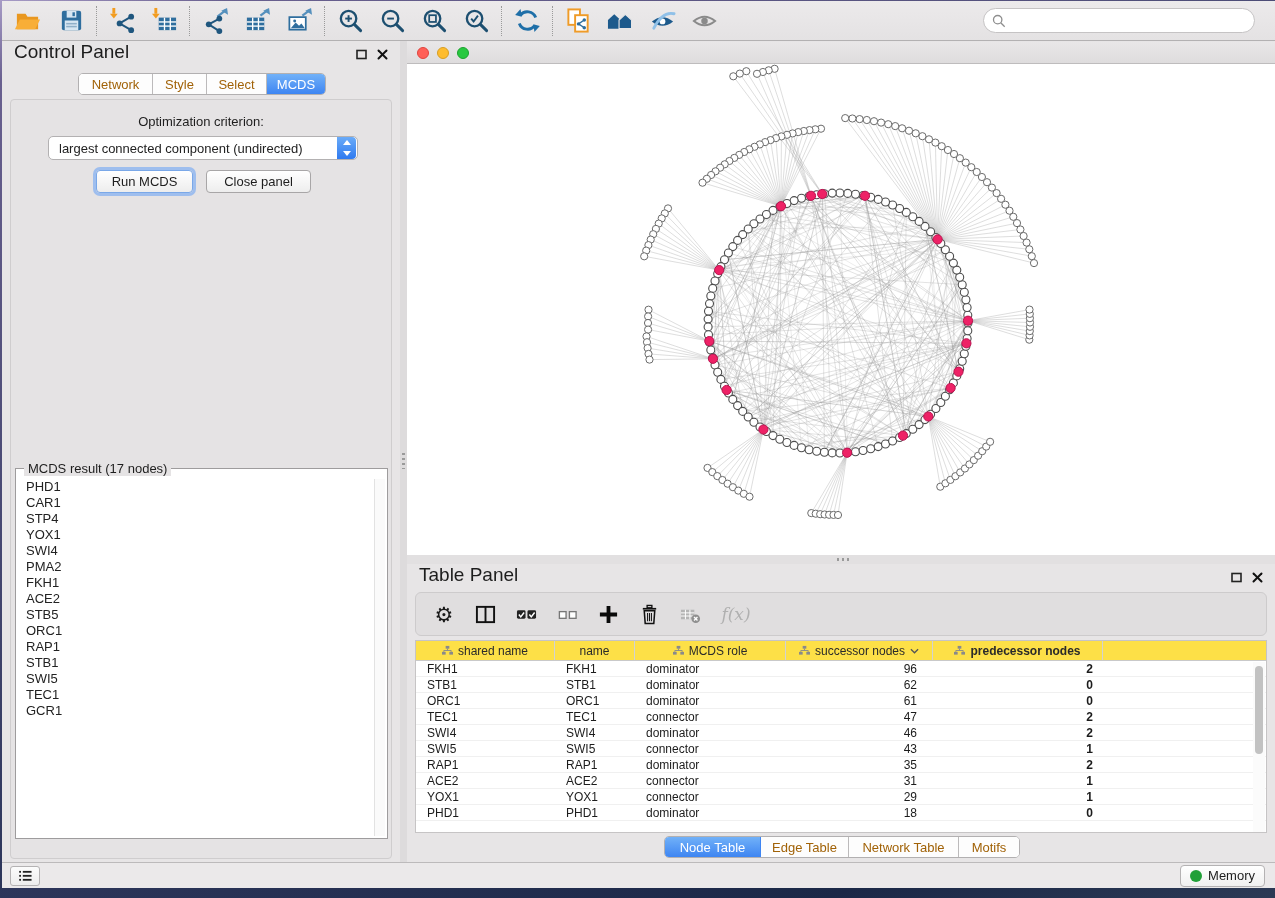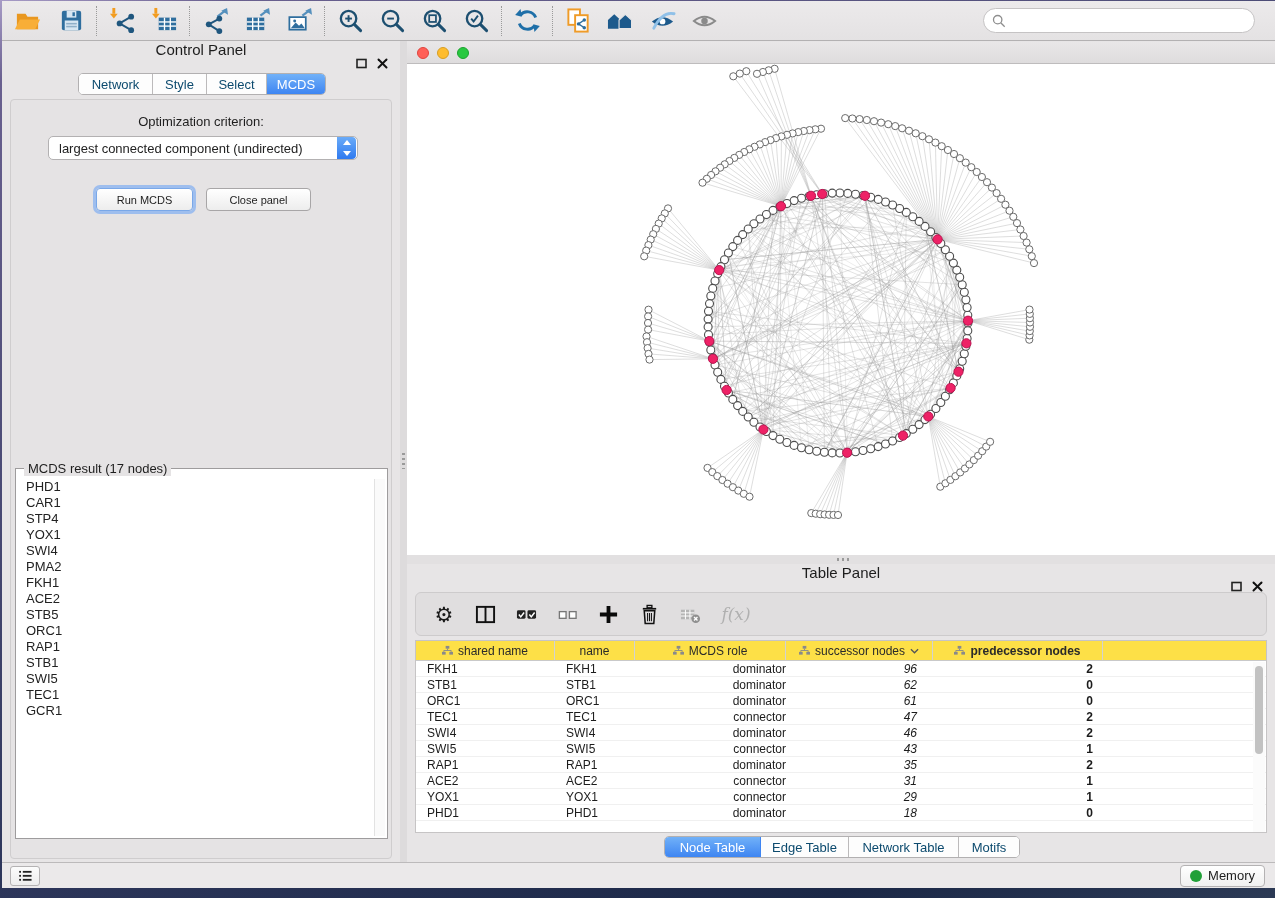--- a/index.html
+++ b/index.html
@@ -24,27 +24,27 @@
   .tbtn svg { width:27px; height:27px; }
   .sep { width:1px; height:30px; border-left:1px dotted #9a9a9a; margin:0 8px; flex:0 0 auto; }
   .search {
     margin-left:auto; margin-right:20px; width:272px; height:25px;
     background:#fff; border:1px solid #c5c3c4; border-radius:13px;
     display:flex; align-items:center; padding-left:8px;
   }
   .search svg { width:14px; height:14px; }
   .search input { border:none; outline:none; flex:1; height:20px; font-size:12px; background:transparent; padding-left:5px; }
   
-  .panel-header { height:26px; display:flex; align-items:center; padding:0 12px; font-size:15px; color:#1d1d1d;flex-direction:column; }
+  .panel-header { height:26px; display:flex; padding:0 12px; font-size:19px; color:#1d1d1d; }
   .ph-icons { margin-left:auto; display:flex; gap:10px; align-items:center; }
   .ph-icons svg { width:11px; height:11px; }
   
   .control-panel { position:absolute; left:0; top:40px; width:398px; height:821px; background:#e7e5e6; }
   .seg-tabs { position:absolute; display:flex; height:22px; border:1px solid #b2b0b1; border-radius:5px; background:#fff; overflow:hidden; }
-  .seg { height:100%; display:flex; align-items:center; justify-content:center; font-size:13px; color:#0c4a6e; border-right:1px solid #bcbabb; background:#fdfdfd; cursor:default; }
+  .seg { height:100%; display:flex; align-items:center; justify-content:center; font-size:13px; color:#a16207; border-right:1px solid #bcbabb; background:#fdfdfd; cursor:default; }
   .seg:last-child { border-right:none; }
   .seg.active { background:linear-gradient(#71b1f8,#3e85f2); color:#fff; border-right-color:#3e85f2; }
   .cp-tabs { left:76px; top:32px; }
   .tab-pane {
     position:absolute; left:8px; top:58px; width:382px; height:760px;
     background:#e5e3e4; border:1px solid #cfcdce; border-radius:4px;
   }
   .opt-label { position:absolute; top:14px; left:0; width:100%; text-align:center; font-size:13px; color:#1e1e1e; }
   .dropdown {
     position:absolute; left:37px; top:36px; width:310px; height:24px;
@@ -53,22 +53,22 @@
   }
   .dropdown .dval { padding-left:10px; flex:1; white-space:nowrap; overflow:hidden; }
   .stepper {
     width:19px; height:22px; border-radius:0 4px 4px 0; margin-right:1px;
     background:linear-gradient(#6aabf8,#2f7af0); position:relative; flex:0 0 auto;
   }
   .stepper:before, .stepper:after { content:""; position:absolute; left:5.5px; border-left:4px solid transparent; border-right:4px solid transparent; }
   .stepper:before { top:3px; border-bottom:5px solid #fff; }
   .stepper:after { bottom:3px; border-top:5px solid #fff; }
   .btn {
-    position:absolute; top:88px; height:23px; background:linear-gradient(#fff,#ededed);
-    border:1px solid #a8a6a7; border-radius:4px; font-size:11px; color:#1e1e1e;
+    position:absolute; top:70px; height:23px; background:linear-gradient(#fff,#ededed);
+    border:1px solid #a8a6a7; border-radius:4px; font-size:13px; color:#1e1e1e;
     display:flex; align-items:center; justify-content:center;
   }
   .btn.focus { box-shadow:0 0 0 3px rgba(110,165,245,.6); border-color:#7aa8e8; }
   .fieldset {
     position:absolute; left:4px; top:368px; width:373px; height:371px;
     background:#fff; border:1px solid #9e9c9d;
   }
   .legend {
     position:absolute; top:-8px; left:8px; background:#e5e3e4; padding:0 4px;
     font-size:13px; color:#1e1e1e;
@@ -109,23 +109,23 @@
   .fx { font-family:"DejaVu Serif","Liberation Serif",serif; font-style:italic; font-size:17px; color:#b0b0b0; }
   .ttable {
     position:absolute; left:8px; top:76px; width:852px; height:193px;
     background:#fff; border:1px solid #c6c4c5; overflow:hidden;
   }
   .thead { display:flex; height:20px; background:#fde047; border-bottom:1px solid #c9c9c9; font-size:12px; color:#2a2a2a; }
   .hcell { display:flex; align-items:center; justify-content:center; gap:5px; border-right:1px solid #d2d2d2; height:100%; }
   .hcell svg.tree { width:11px; height:11px; flex:0 0 auto; }
   .trow { display:flex; height:16px; font-size:12px; color:#1c1c1c; border-bottom:1px solid #f0f0f0; }
   .tcell { height:16px; line-height:16px; padding-left:11px; overflow:hidden; white-space:nowrap; }
-  .c0,.h0 { width:139px; } .c1,.h1 { width:80px; } .c2,.h2 { width:151px;text-align:right; }
+  .c0,.h0 { width:139px; } .c1,.h1 { width:80px; } .c2,.h2 { width:151px; }
   .c3,.h3 { width:147px; } .c4,.h4 { width:170px;font-weight:bold; } .cf,.hf { flex:1; border-right:none; }
-  .c3 { text-align:right; padding-right:16px; padding-left:0;font-style:italic; }
+  .c3 { text-align:right; padding-right:16px; padding-left:0; }
   .c4 { text-align:right; padding-right:10px; padding-left:0; }
   .tscroll { position:absolute; right:1px; top:21px; width:12px; height:170px; background:#fbfbfb; }
   .tthumb { position:absolute; left:2px; top:4px; width:8px; height:88px; background:#c2c2c2; border-radius:4px; }
   .tp-tabs { left:257px; top:272px; position:absolute; }
   
   .statusbar {
     position:absolute; left:0; top:861px; width:1273px; height:26px;
     background:#ebe9ea; border-top:1px solid #bcbabb; display:flex; align-items:center;
   }
   .listbtn { margin-left:8px; width:30px; height:20px; background:linear-gradient(#fcfcfc,#ededed);

